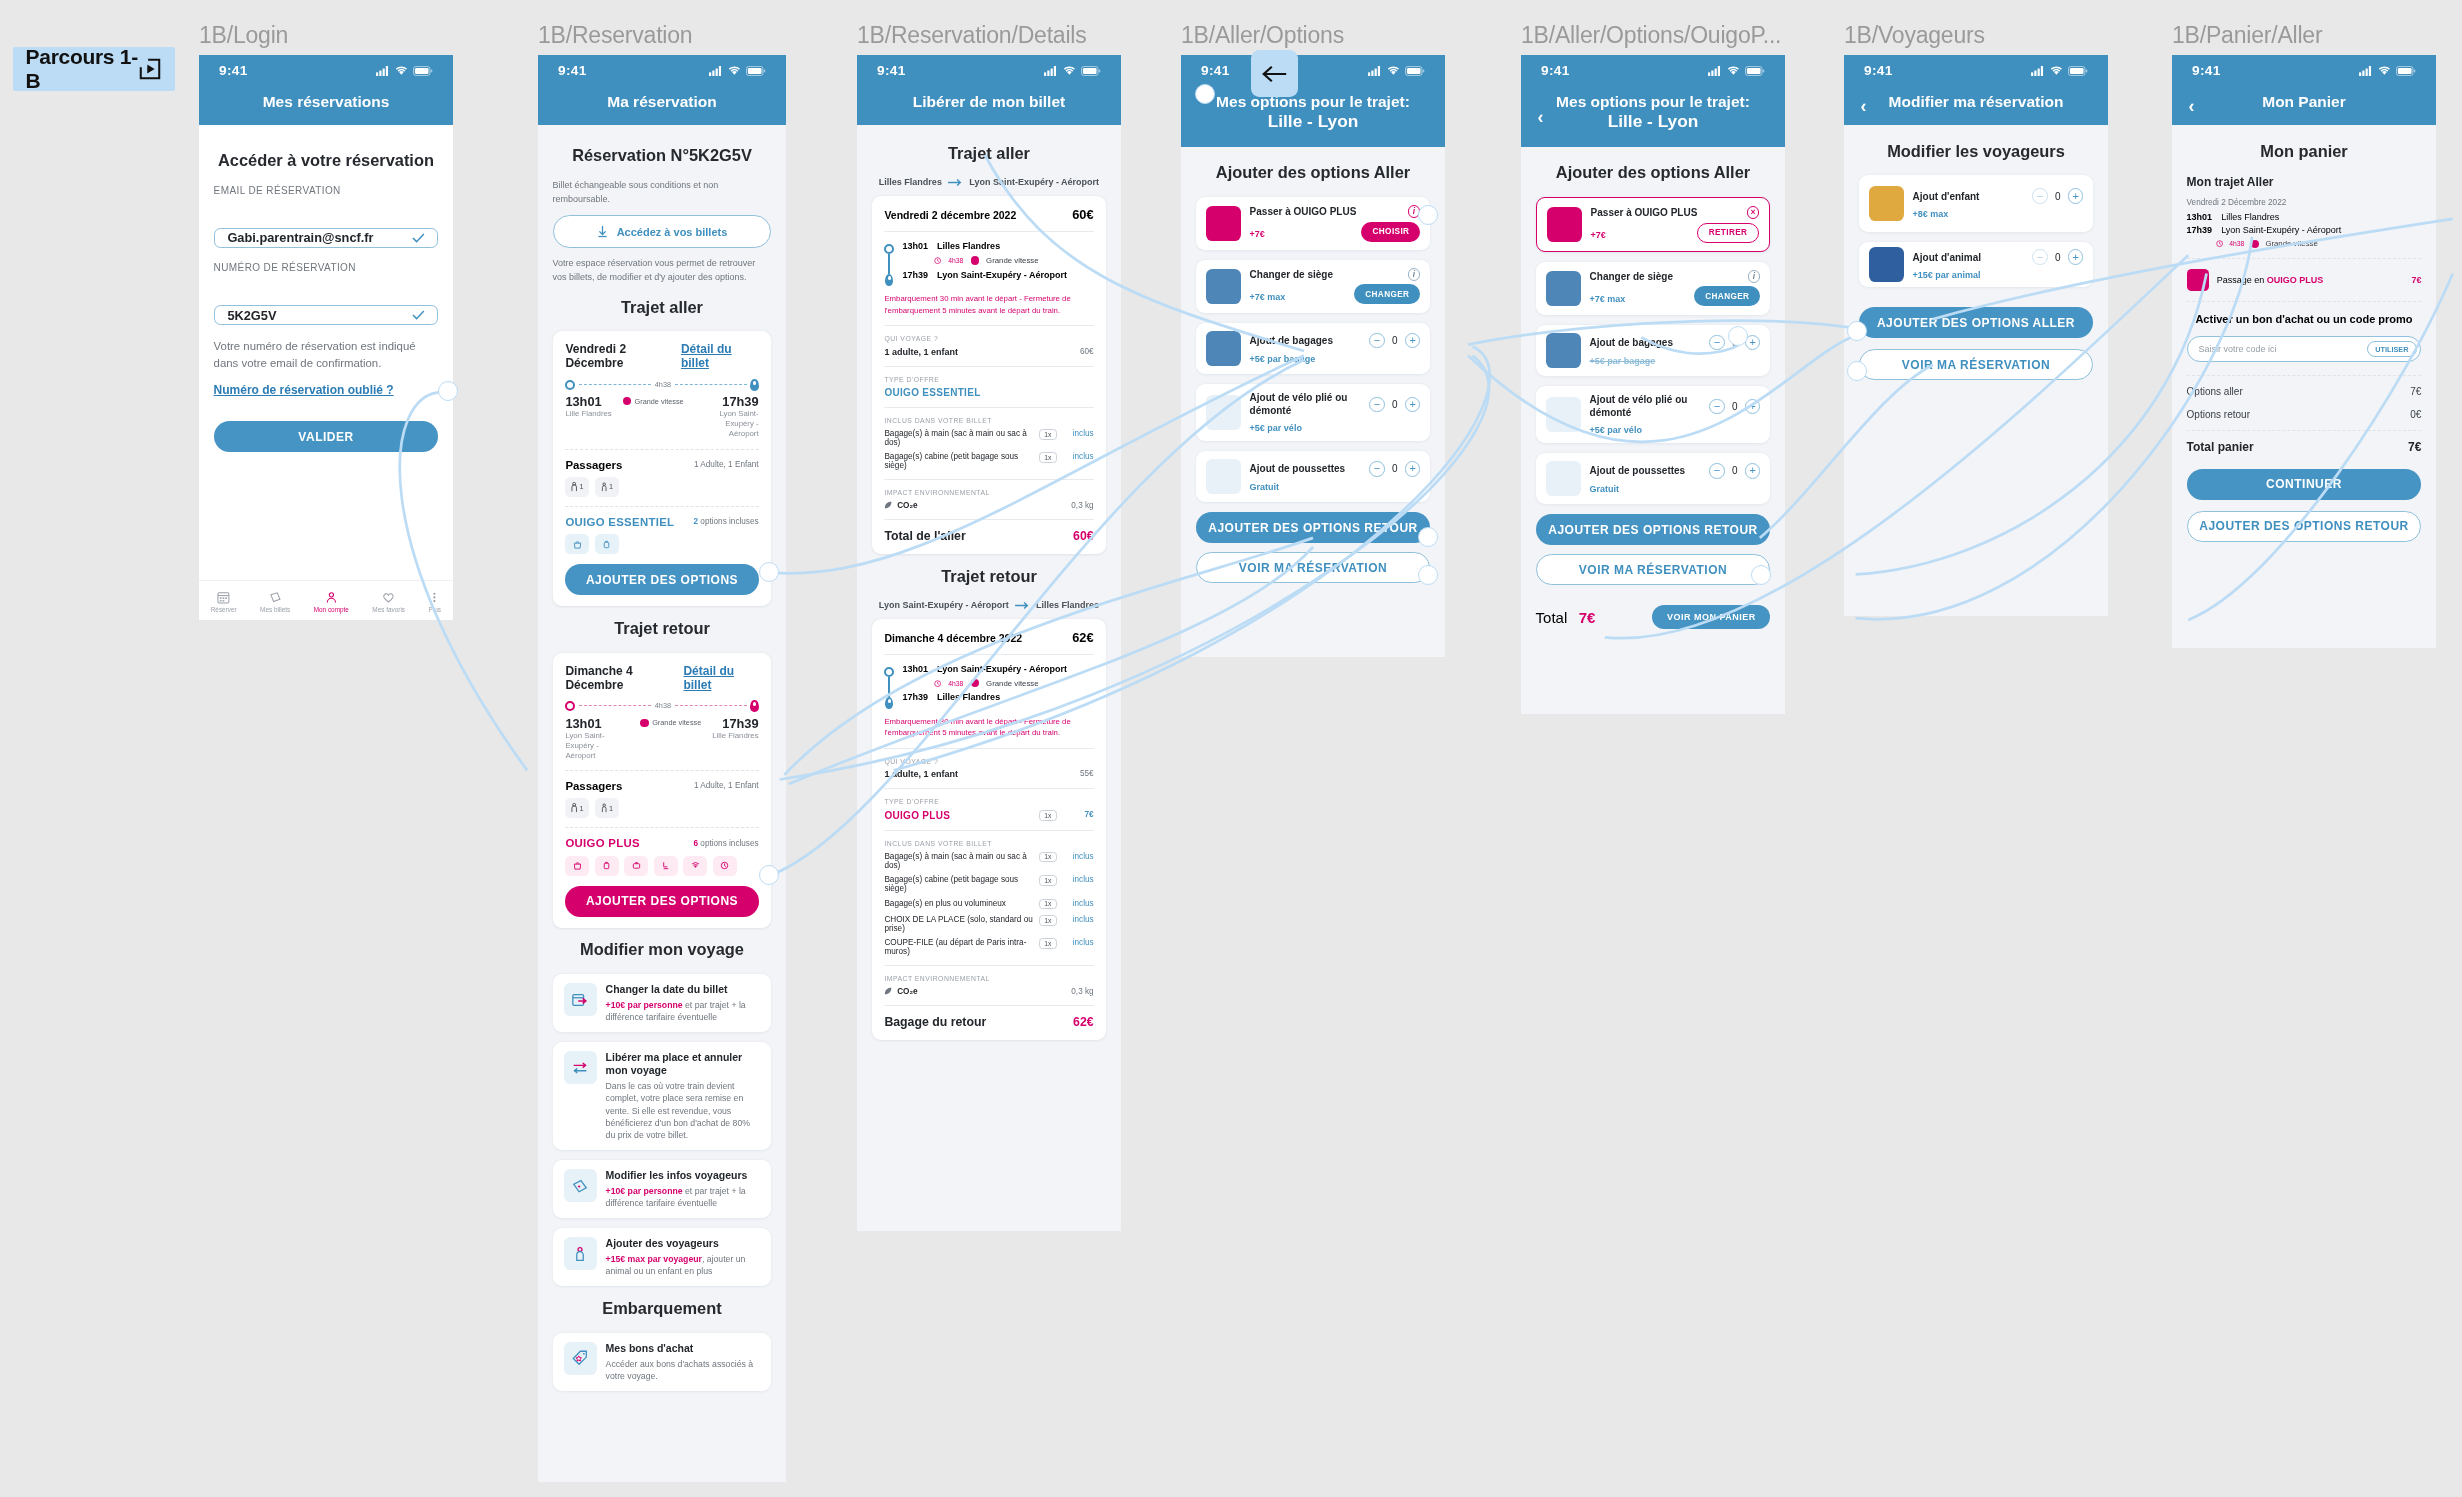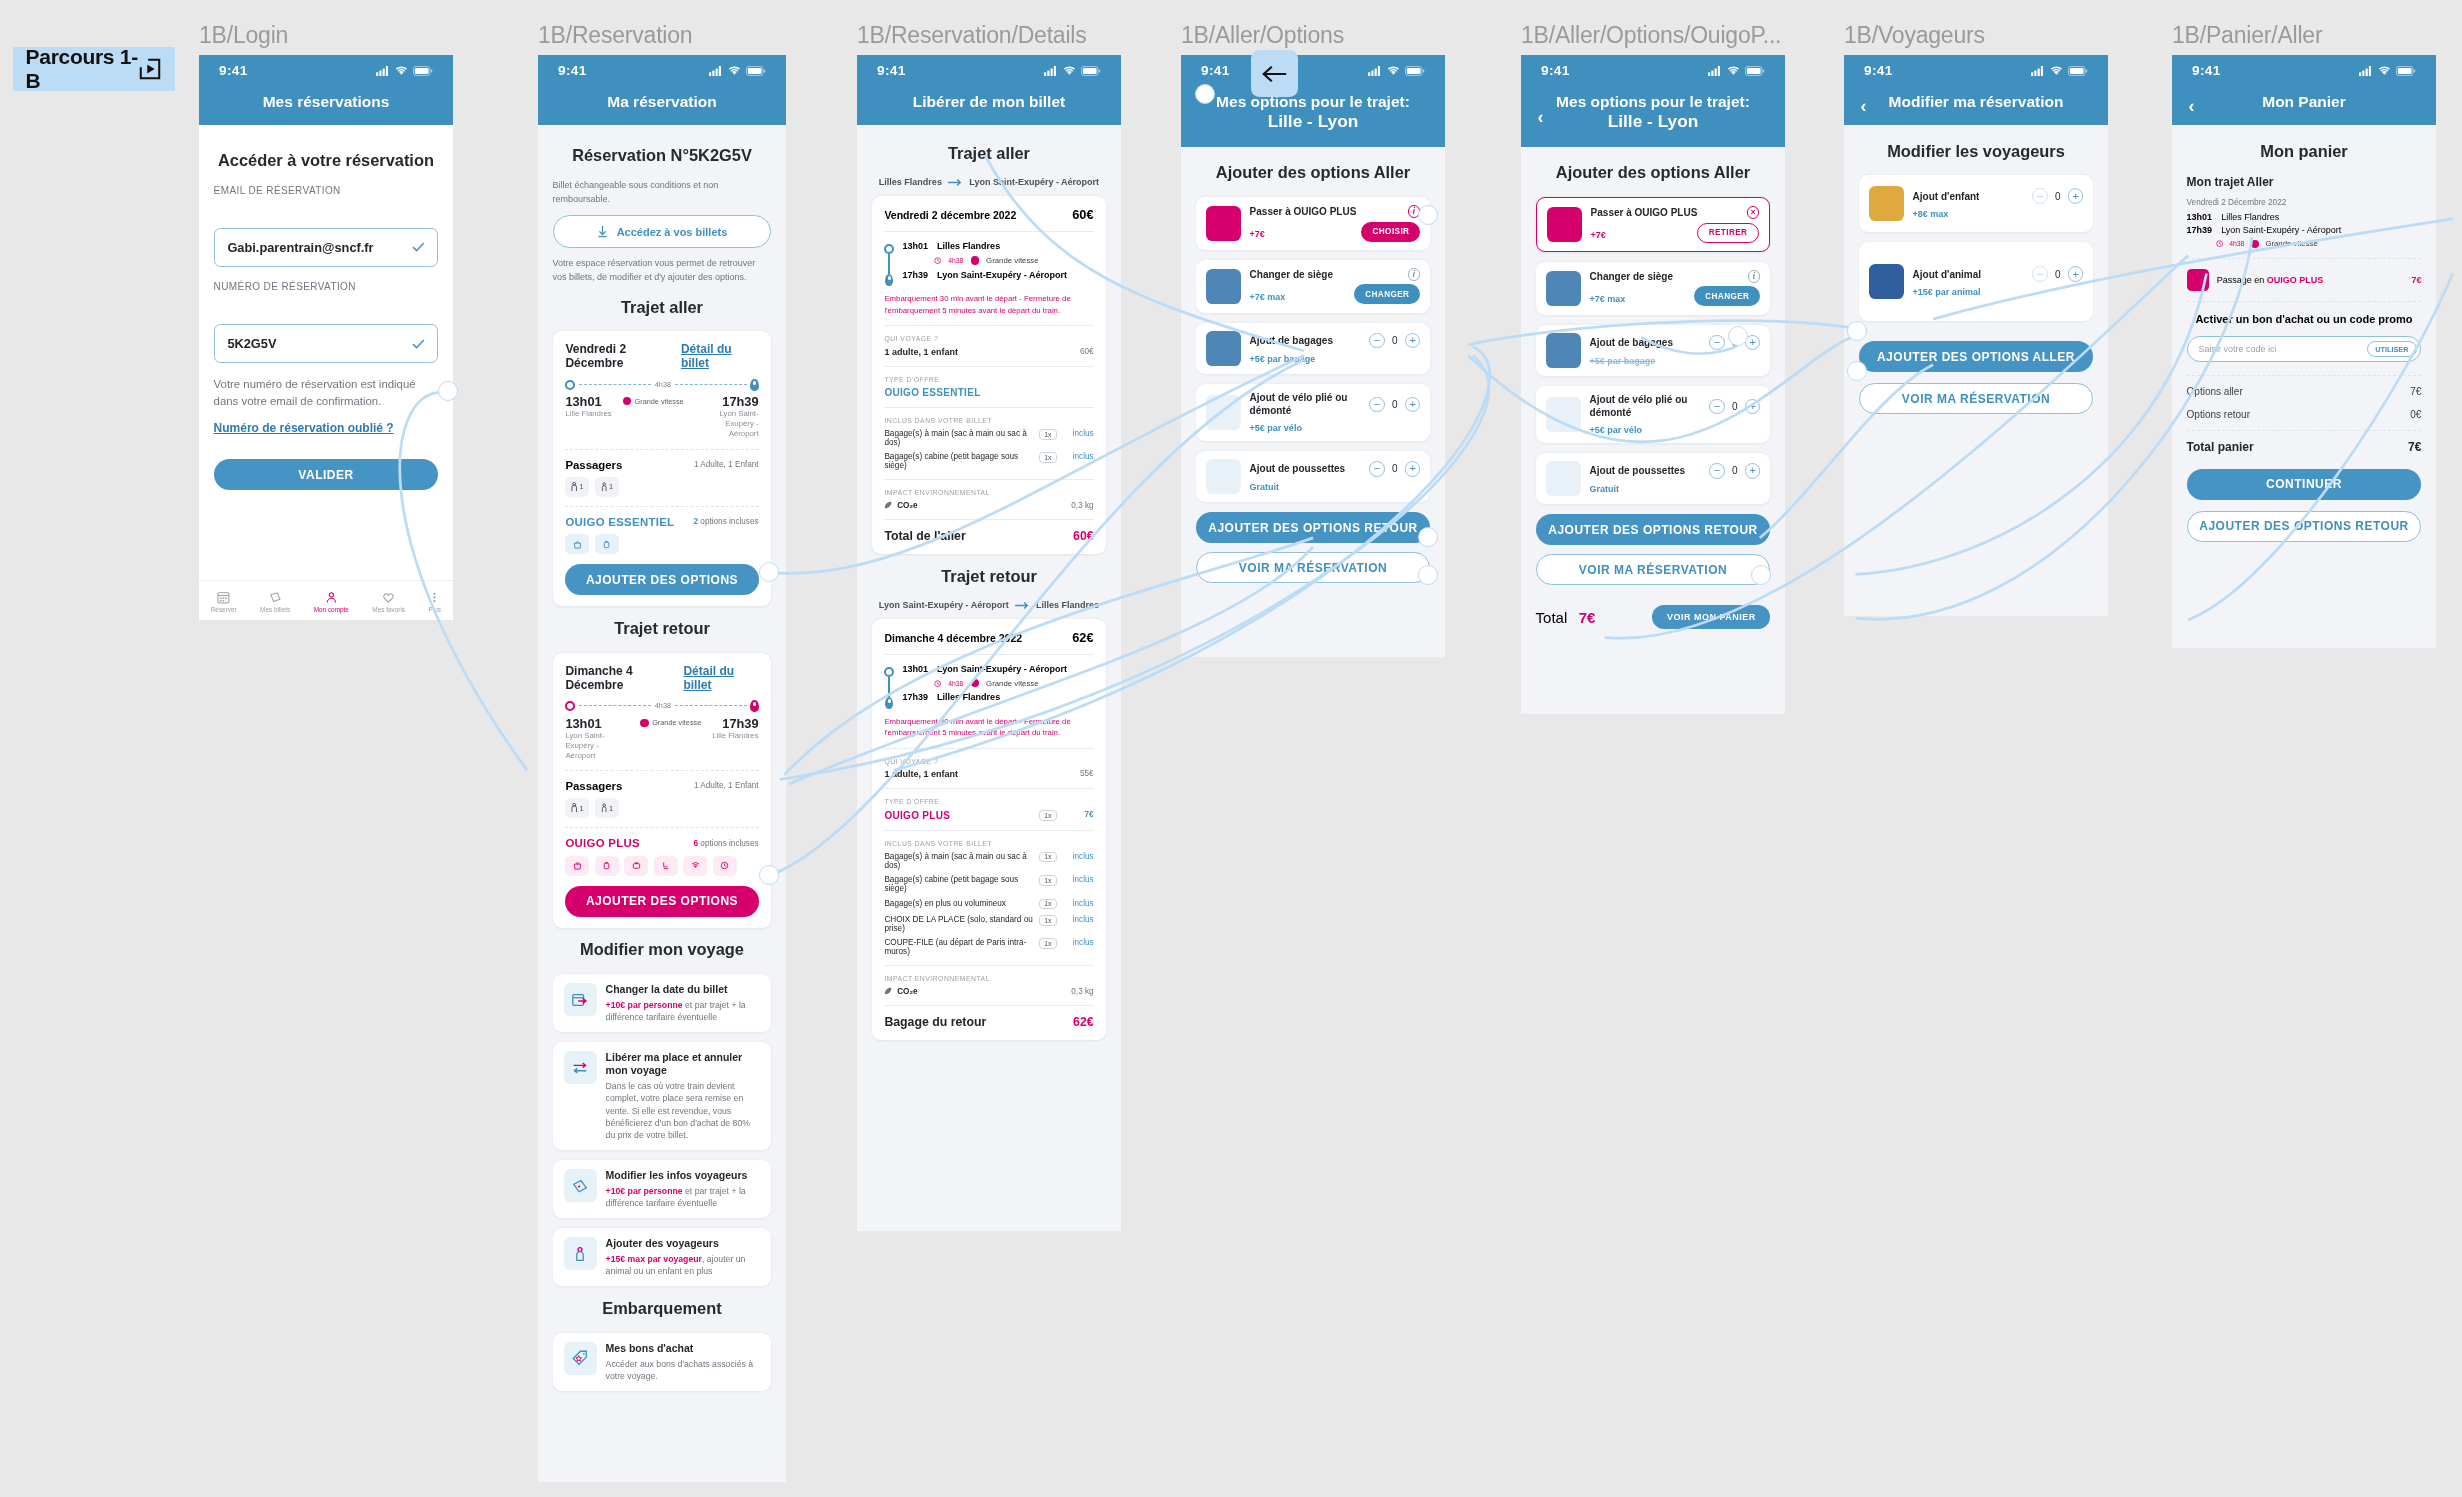--- a/index.html
+++ b/index.html
@@ -28,21 +28,21 @@
   .card{background:#fff;border-radius:9px;padding:11px 12.8px;margin-bottom:12px;box-shadow:0 0.9px 2.7px rgba(30,50,80,.09);}
   .pink{color:#d6006d;}
   .blue{color:#3f8fbf;}
   .btn{display:flex;align-items:center;justify-content:center;border-radius:22px;font-size:12px;font-weight:700;letter-spacing:0.5px;height:31px;cursor:pointer;}
   .btn-blue{background:#4694c4;color:#fff;}
   .btn-pink{background:#d6006d;color:#fff;}
   .btn-ghost{background:#fff;border:1.4px solid #8fc0dc;color:#3f8fbf;}
 
   
   .field-label{font-size:10px;color:#6f767e;letter-spacing:0.4px;margin:14.6px 0 5.5px;}
-  .input{height:39px;border:1.4px solid #8fc0dc;border-radius:6.4px;display:flex;align-items:center;
+  .input{height:20px;border:1.4px solid #8fc0dc;border-radius:6.4px;display:flex;align-items:center;
     justify-content:space-between;padding:0 12.8px;background:#fff;font-size:12.8px;color:#22262b;font-weight:600;margin-top:32px;}
   .help{font-size:11.4px;color:#6f767e;line-height:1.5;margin-top:12.8px;}
   .link{font-size:12px;color:#2b7cb5;text-decoration:underline;font-weight:700;display:block;margin-top:11px;}
   .tabbar{position:absolute;bottom:0;left:0;right:0;height:40px;background:#fff;border-top:0.9px solid #eceff3;
     display:flex;align-items:center;justify-content:space-around;padding-top:2.7px;}
   .tab{display:flex;flex-direction:column;align-items:center;gap:1.8px;font-size:6.4px;color:#9aa0a8;}
   .tab.on{color:#d6006d;}
 
   
   .row{display:flex;align-items:center;justify-content:space-between;}
@@ -1014,21 +1014,21 @@
               <span class="stepper">
                   <span class="circ" style="opacity:.45;">−</span>
                 <span class="num">0</span>
                 <span class="circ">+</span>
                 </span>
               </div>
             <div class="oprice blue">+8€ max</div>
           </div>
         </div>
 
-        <div class="ocard" style="padding:22px 10px;">
+        <div class="ocard" style="padding:5px 10px;">
           <span class="othumb" style="background:#2f5f9e;"></span>
           <div style="flex:1;">
             <div class="row">
                 <span class="oname">Ajout d'animal</span>
               <span class="stepper">
                   <span class="circ" style="opacity:.45;">−</span>
                 <span class="num">0</span>
                 <span class="circ">+</span>
                 </span>
               </div>

